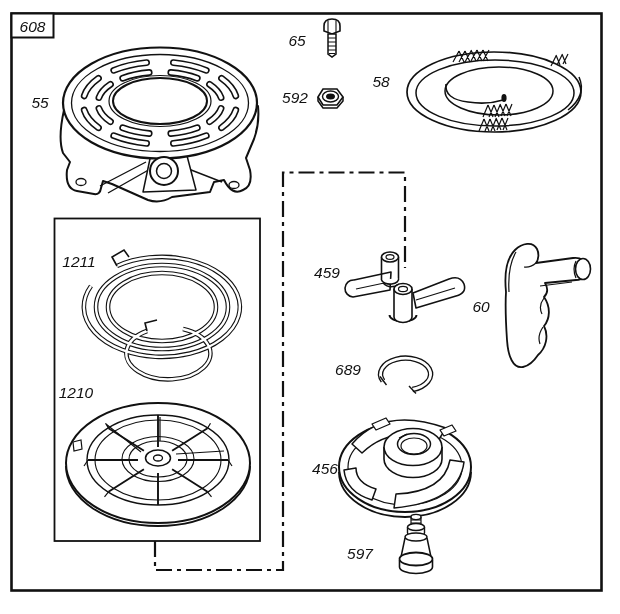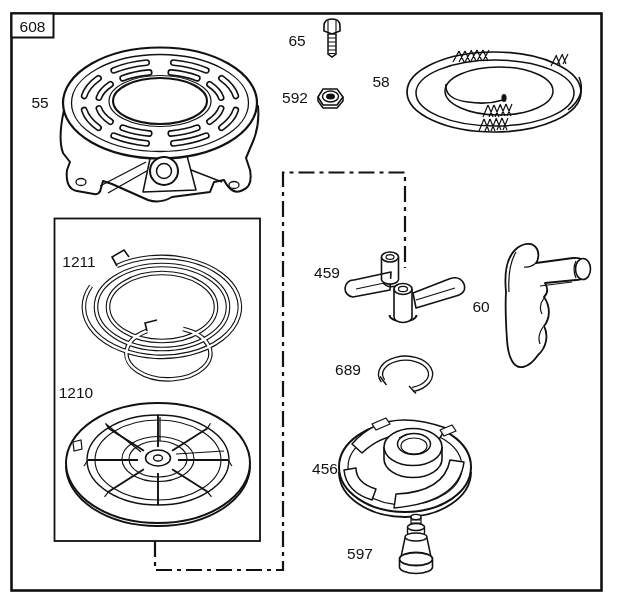--- a/index.html
+++ b/index.html
@@ -1,20 +1,21 @@
 <!DOCTYPE html>
 <html><head>
 <meta charset="utf-8">
 <style>
   html,body{margin:0;padding:0;background:#ffffff;}
   .stage{
     position:relative;
     width:620px;height:614px;
     background:#ffffff;
     font-family:"Liberation Sans", sans-serif;
+    font-style:italic;
   }
   svg{position:absolute;left:0;top:0;}
   .ln{stroke:#111111;fill:none;}
   .fw{stroke:#111111;fill:#ffffff;}
   .wh{stroke:#ffffff;fill:none;}
   text{
     font-family:"Liberation Sans", sans-serif;
     font-size:15.5px;
     fill:#111111;
     text-anchor:middle;

